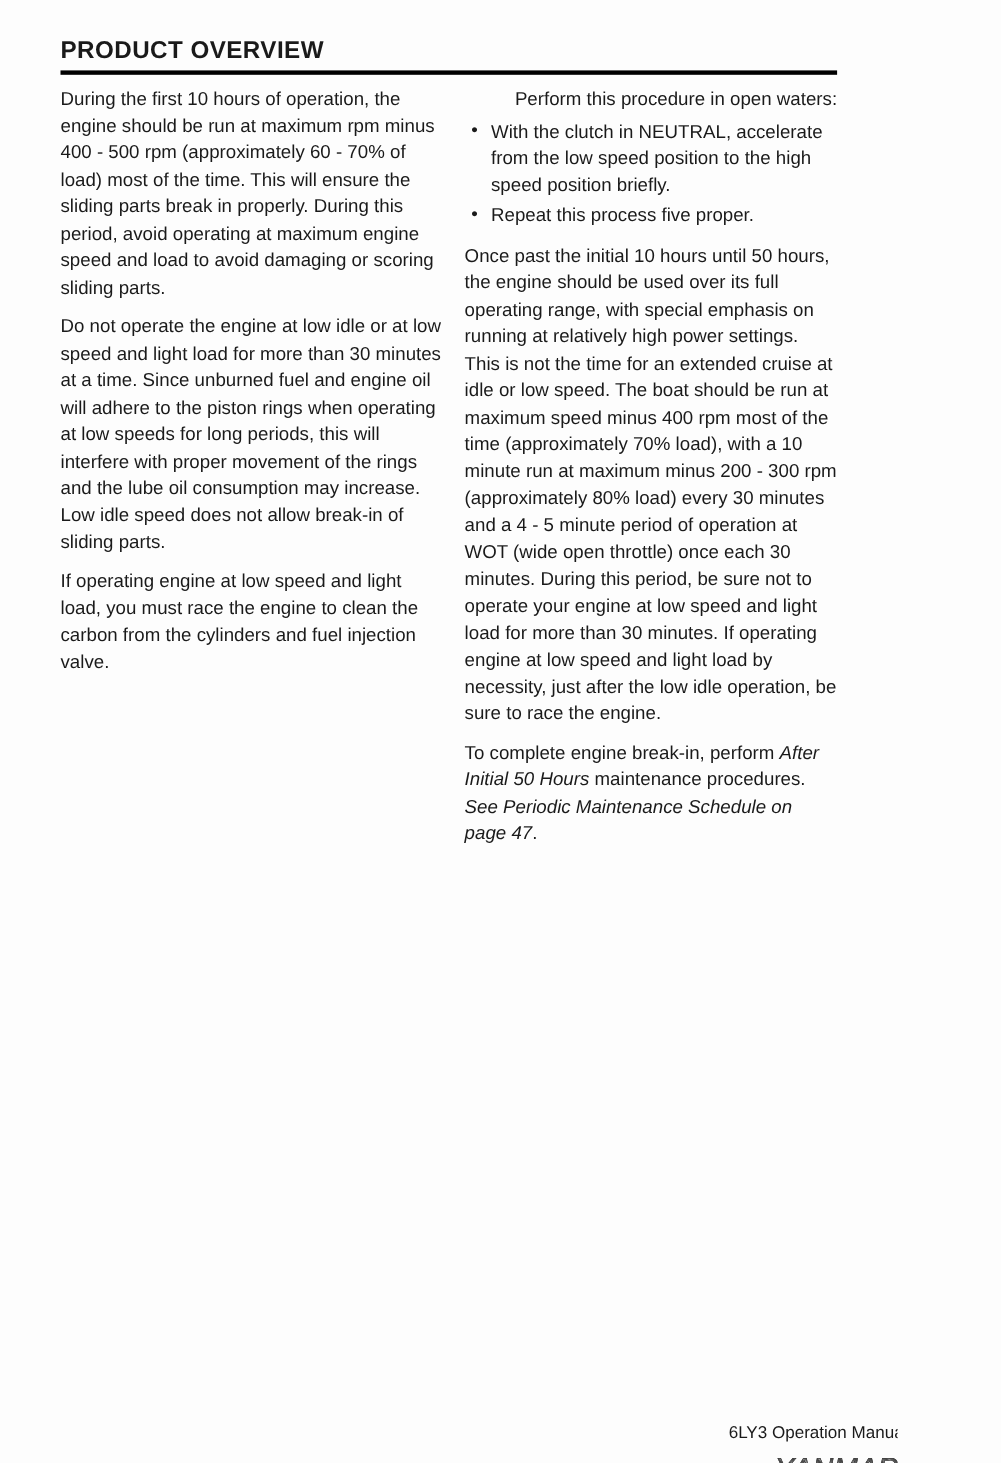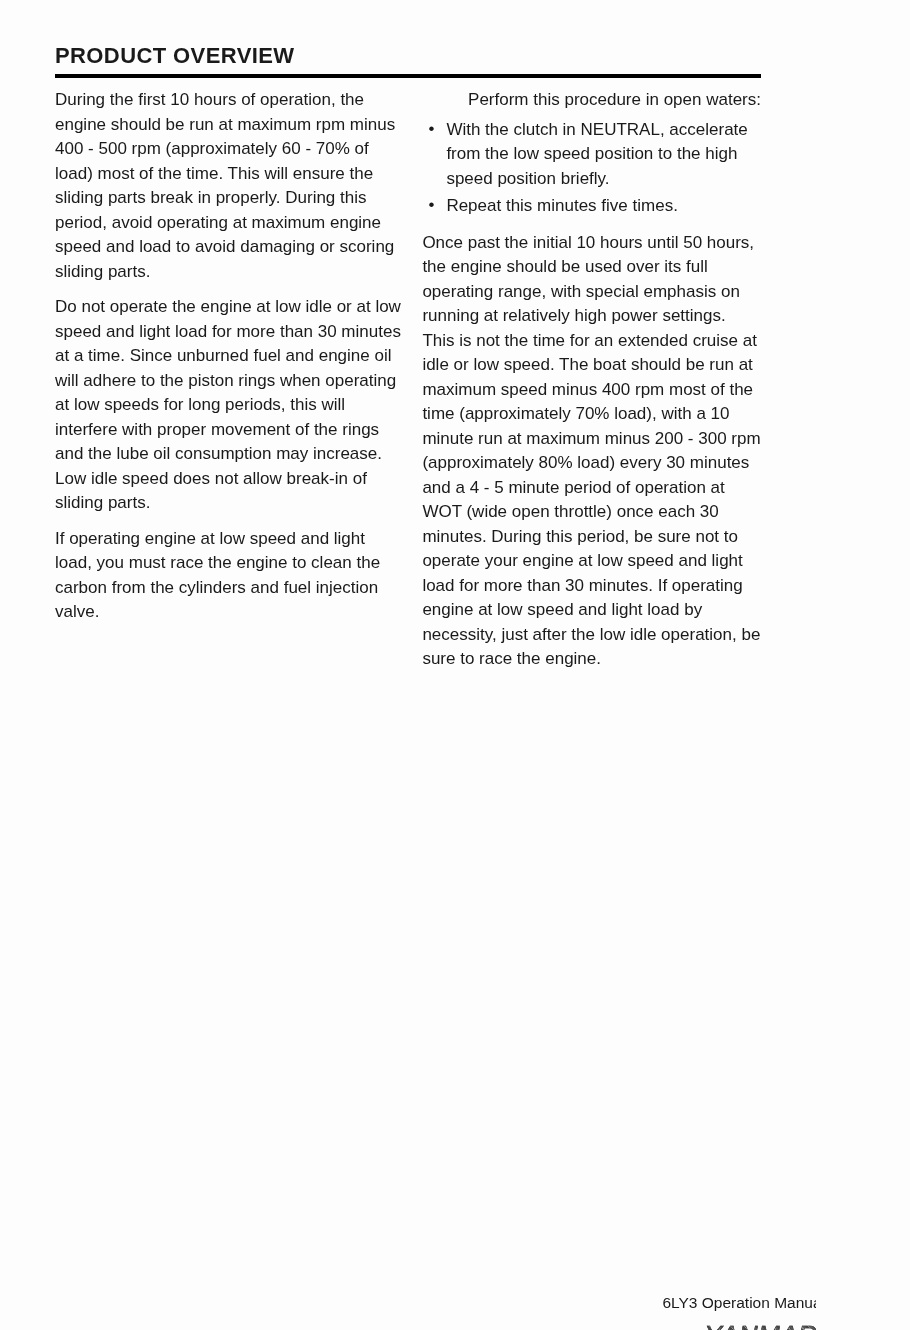--- a/index.html
+++ b/index.html
@@ -4,21 +4,21 @@
 <style>
   * { box-sizing: border-box; }
   html, body { margin: 0; padding: 0; }
   body {
     width: 910px; height: 1330px;
     background: #fdfdfd;
     font-family: "Liberation Sans", sans-serif;
     color: #1a1a1a;
     -webkit-font-smoothing: antialiased;
   }
-  .page { position: relative; width: 816px; height: 1330px; padding: 44px 55px 0 55px; overflow: hidden; }
+  .page { position: relative; width: 816px; height: 1330px; padding: 34px 55px 0 55px; overflow: hidden; }
 
   
   .doc-header { border-bottom: 4px solid #000; padding-bottom: 6px; }
   .doc-title { margin: 0; font-size: 22px; font-weight: bold; letter-spacing: 0.4px; line-height: 1.1; }
 
   
   .columns { display: flex; gap: 16px; margin-top: 10px; }
   .col { font-size: 17px; line-height: 24.5px; }
   .col-left { width: 386px; }
   .col-right { width: 372px; }
@@ -67,23 +67,24 @@
     <section class="col col-left">
       <p>During the first 10 hours of operation, the engine should be run at maximum rpm minus 400 - 500 rpm (approximately 60 - 70% of load) most of the time. This will ensure the sliding parts break in properly. During this period, avoid operating at maximum engine speed and load to avoid damaging or scoring sliding parts.</p>
       <p>Do not operate the engine at low idle or at low speed and light load for more than 30 minutes at a time. Since unburned fuel and engine oil will adhere to the piston rings when operating at low speeds for long periods, this will interfere with proper movement of the rings and the lube oil consumption may increase. Low idle speed does not allow break-in of sliding parts.</p>
       <p>If operating engine at low speed and light load, you must race the engine to clean the carbon from the cylinders and fuel injection valve.</p>
     </section>
 
     <section class="col col-right">
       <p class="intro">Perform this procedure in open waters:</p>
       <ul class="bullets">
         <li><span class="bullet">•</span><span>With the clutch in NEUTRAL, accelerate from the low speed position to the high speed position briefly.</span></li>
-        <li><span class="bullet">•</span><span>Repeat this minutes five times.</span></li>
+        <li><span class="bullet">•</span><span>Repeat this process five proper.</span></li>
       </ul>
       <p>Once past the initial 10 hours until 50 hours, the engine should be used over its full operating range, with special emphasis on running at relatively high power settings. This is not the time for an extended cruise at idle or low speed. The boat should be run at maximum speed minus 400 rpm most of the time (approximately 70% load), with a 10 minute run at maximum minus 200 - 300 rpm (approximately 80% load) every 30 minutes and a 4 - 5 minute period of operation at WOT (wide open throttle) once each 30 minutes. During this period, be sure not to operate your engine at low speed and light load for more than 30 minutes. If operating engine at low speed and light load by necessity, just after the low idle operation, be sure to race the engine.</p>
+      <p><span>To complete engine break-in, perform </span><em>After Initial 50 Hours</em><span> maintenance procedures. </span><em>See Periodic Maintenance Schedule on page 47</em><span>.</span></p>
     </section>
 
   </main>
 
   <footer class="doc-footer">
     <div class="footer-row">
       <span class="page-num">12</span>
       <span class="footer-right">
         <span class="manual-title">6LY3 Operation Manual</span>
         <span class="brand">YANMAR.</span>

